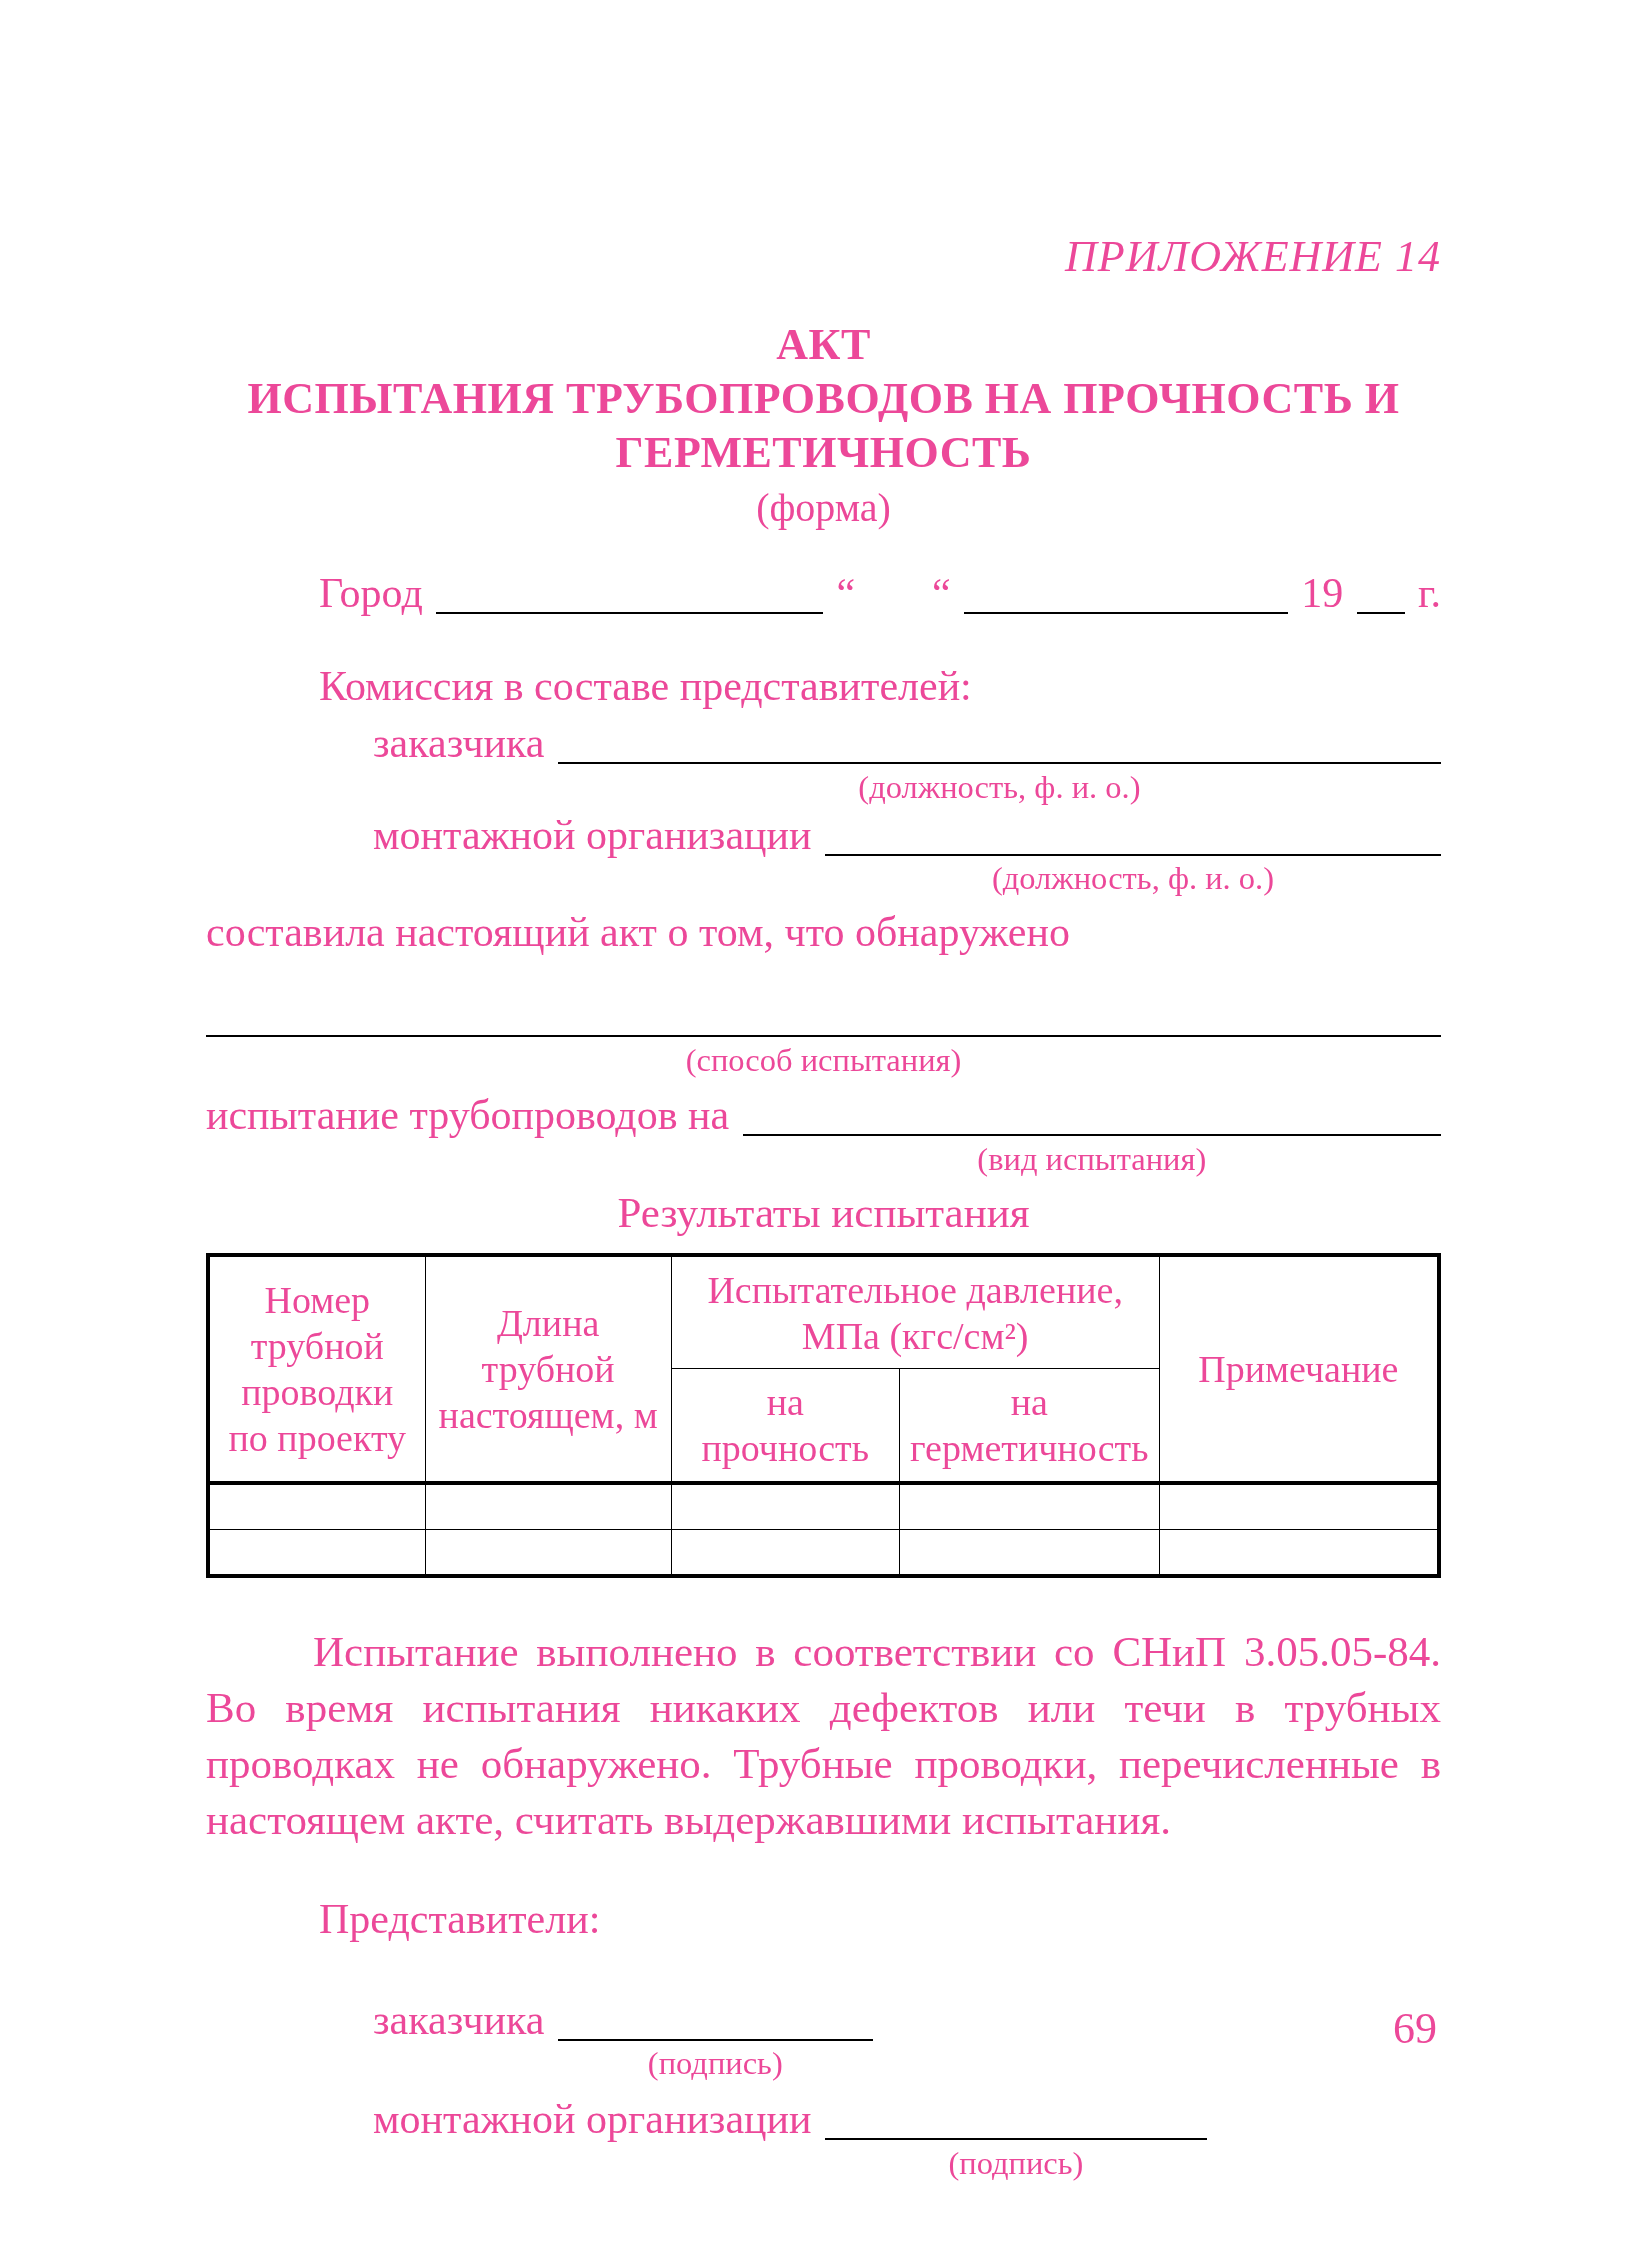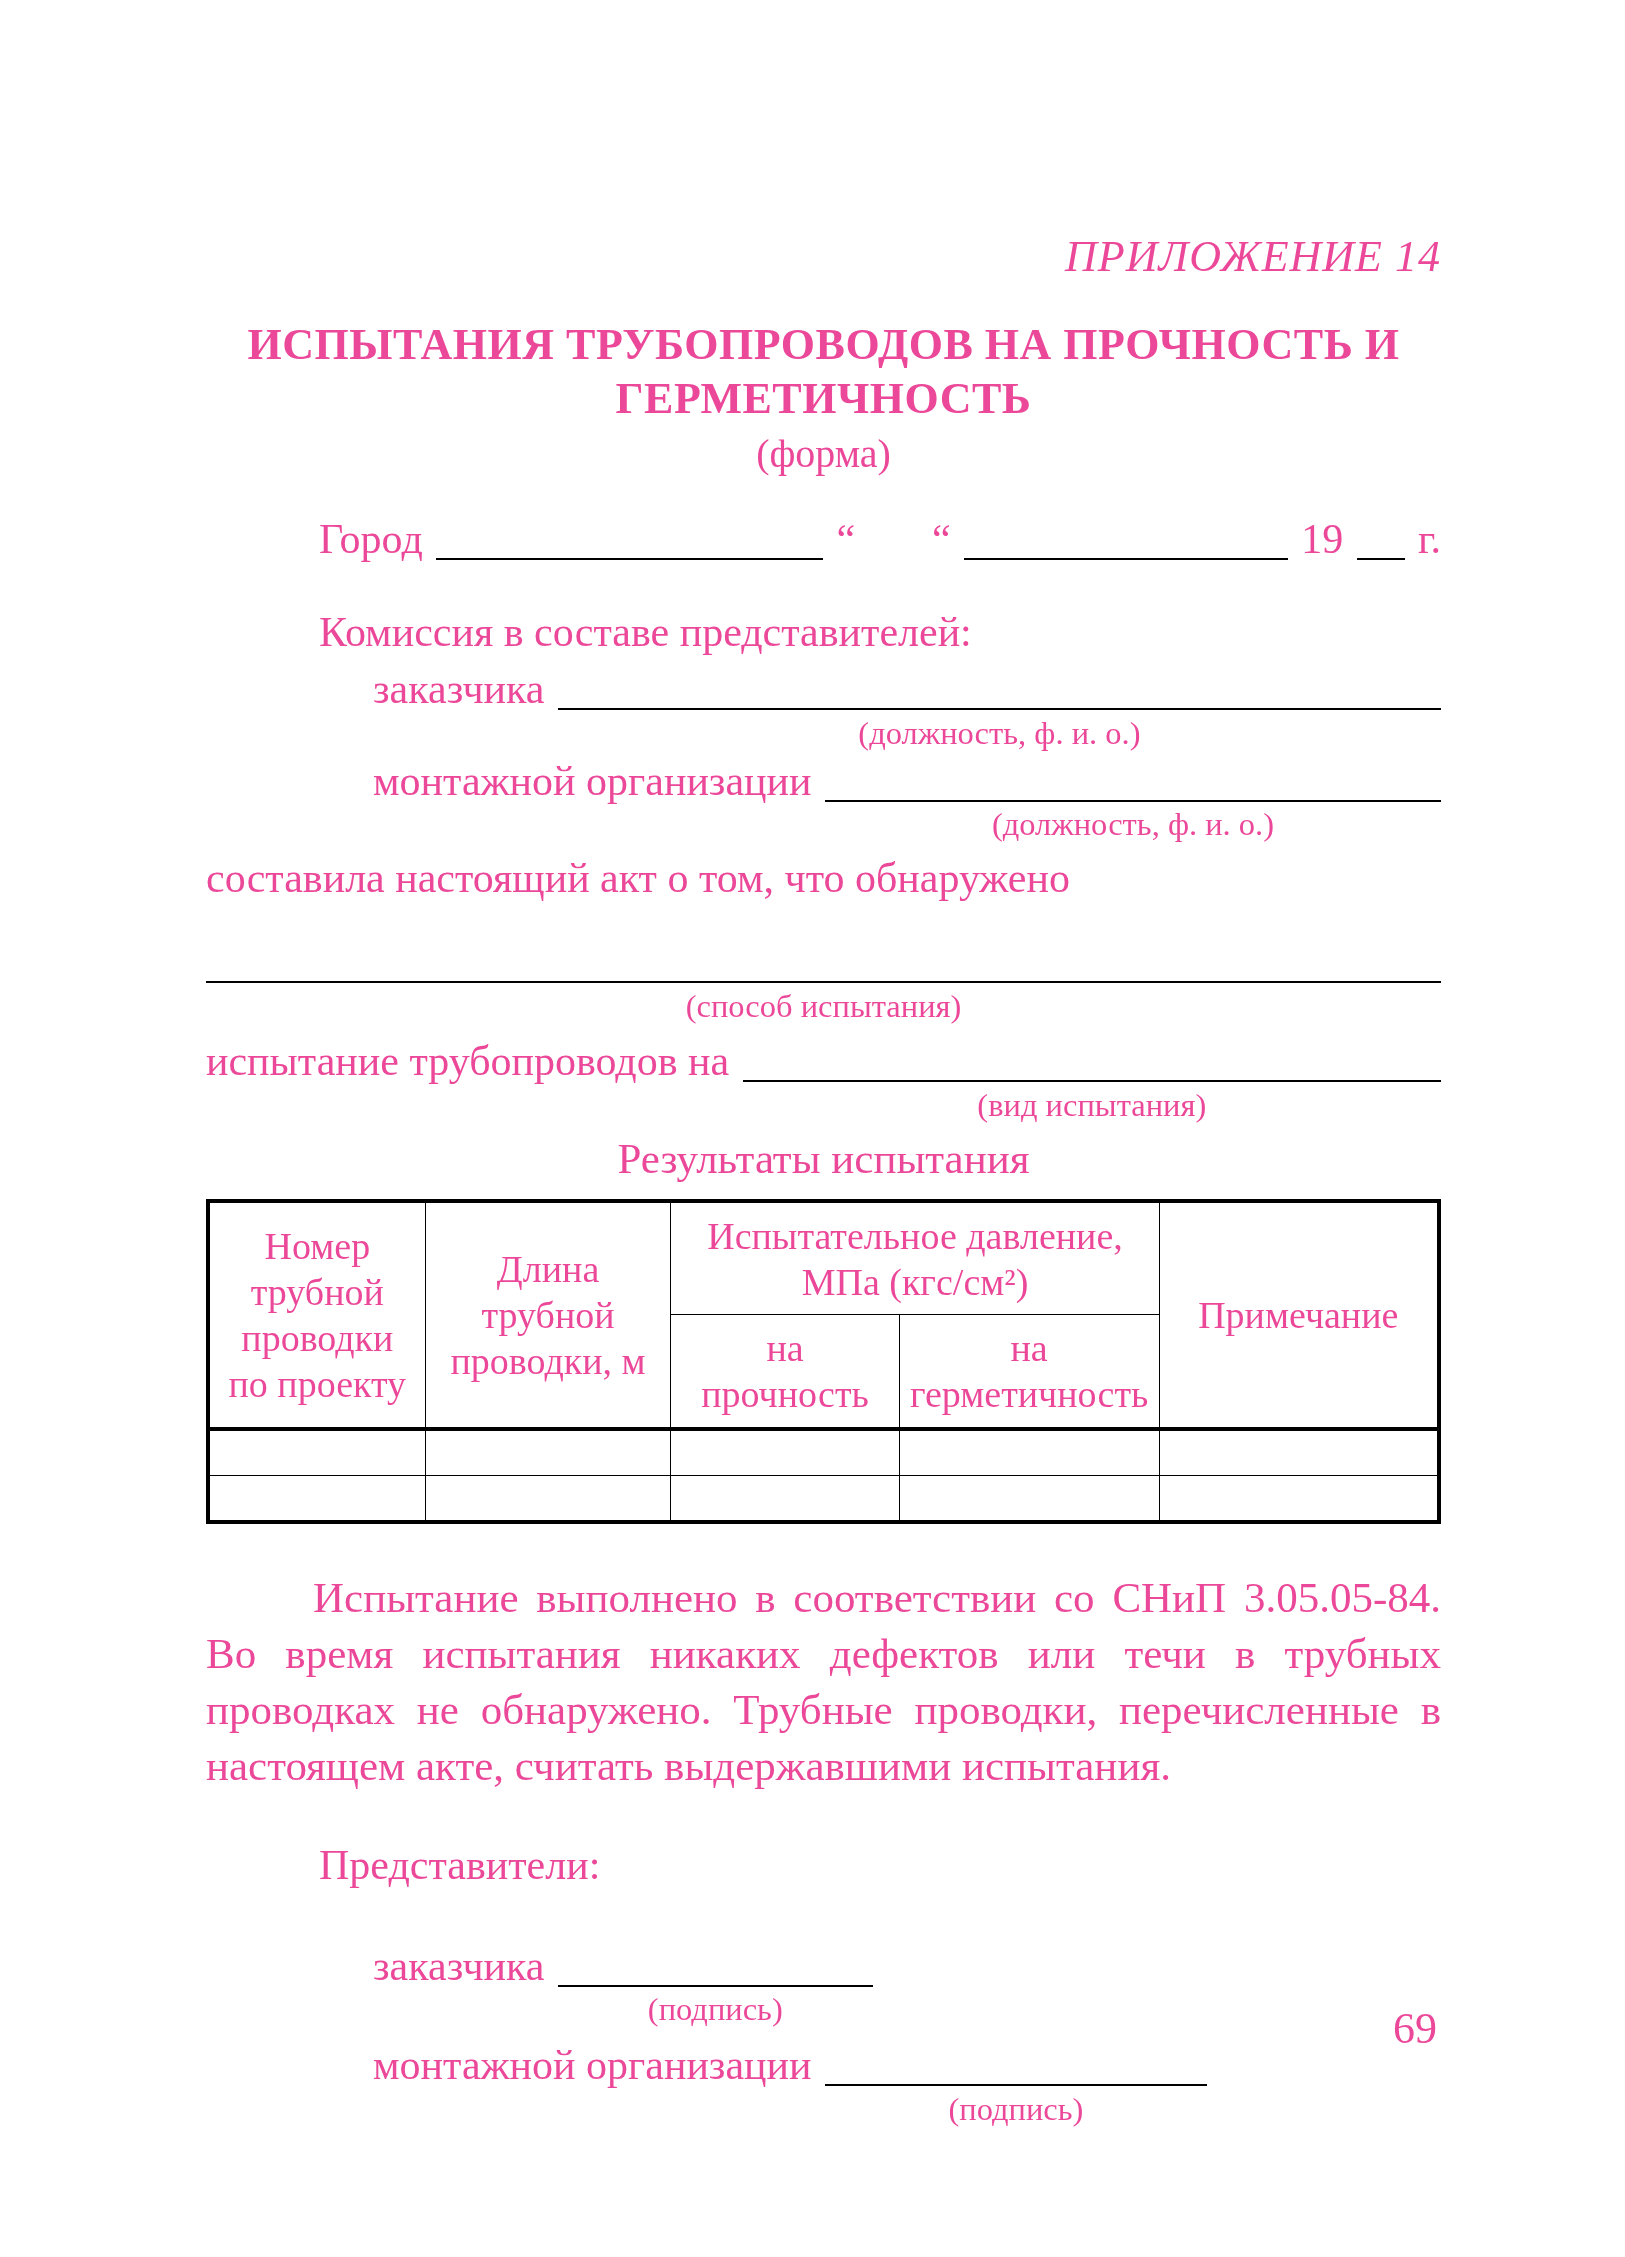--- a/index.html
+++ b/index.html
@@ -92,20 +92,21 @@
 </style>
 </head>
 <body>
 
 <div class="page">
   <div class="content">
 
     <div class="appendix">ПРИЛОЖЕНИЕ 14</div>
 
     <div class="title-block">
+      <div class="doc-title">АКТ</div>
       <div class="doc-title">ИСПЫТАНИЯ ТРУБОПРОВОДОВ НА ПРОЧНОСТЬ И</div>
       <div class="doc-title">ГЕРМЕТИЧНОСТЬ</div>
       <div class="form-note">(форма)</div>
     </div>
 
     <div class="frow indent1 row-city">
       <span class="lbl">Город</span>
       <span class="blank" style="width:387px"></span>
       <span class="lbl">“</span>
       <span style="width:50px"></span>
@@ -156,21 +157,21 @@
       <colgroup>
         <col style="width:218px">
         <col style="width:247px">
         <col style="width:229px">
         <col style="width:260px">
         <col style="width:281px">
       </colgroup>
       <thead>
         <tr>
           <th rowspan="2">Номер трубной проводки по проекту</th>
-          <th rowspan="2">Длина трубной проводки, м</th>
+          <th rowspan="2">Длина трубной настоящем, м</th>
           <th colspan="2">Испытательное давление, МПа (кгс/см²)</th>
           <th rowspan="2">Примечание</th>
         </tr>
         <tr>
           <th>на прочность</th>
           <th>на герметичность</th>
         </tr>
       </thead>
       <tbody>
         <tr>

